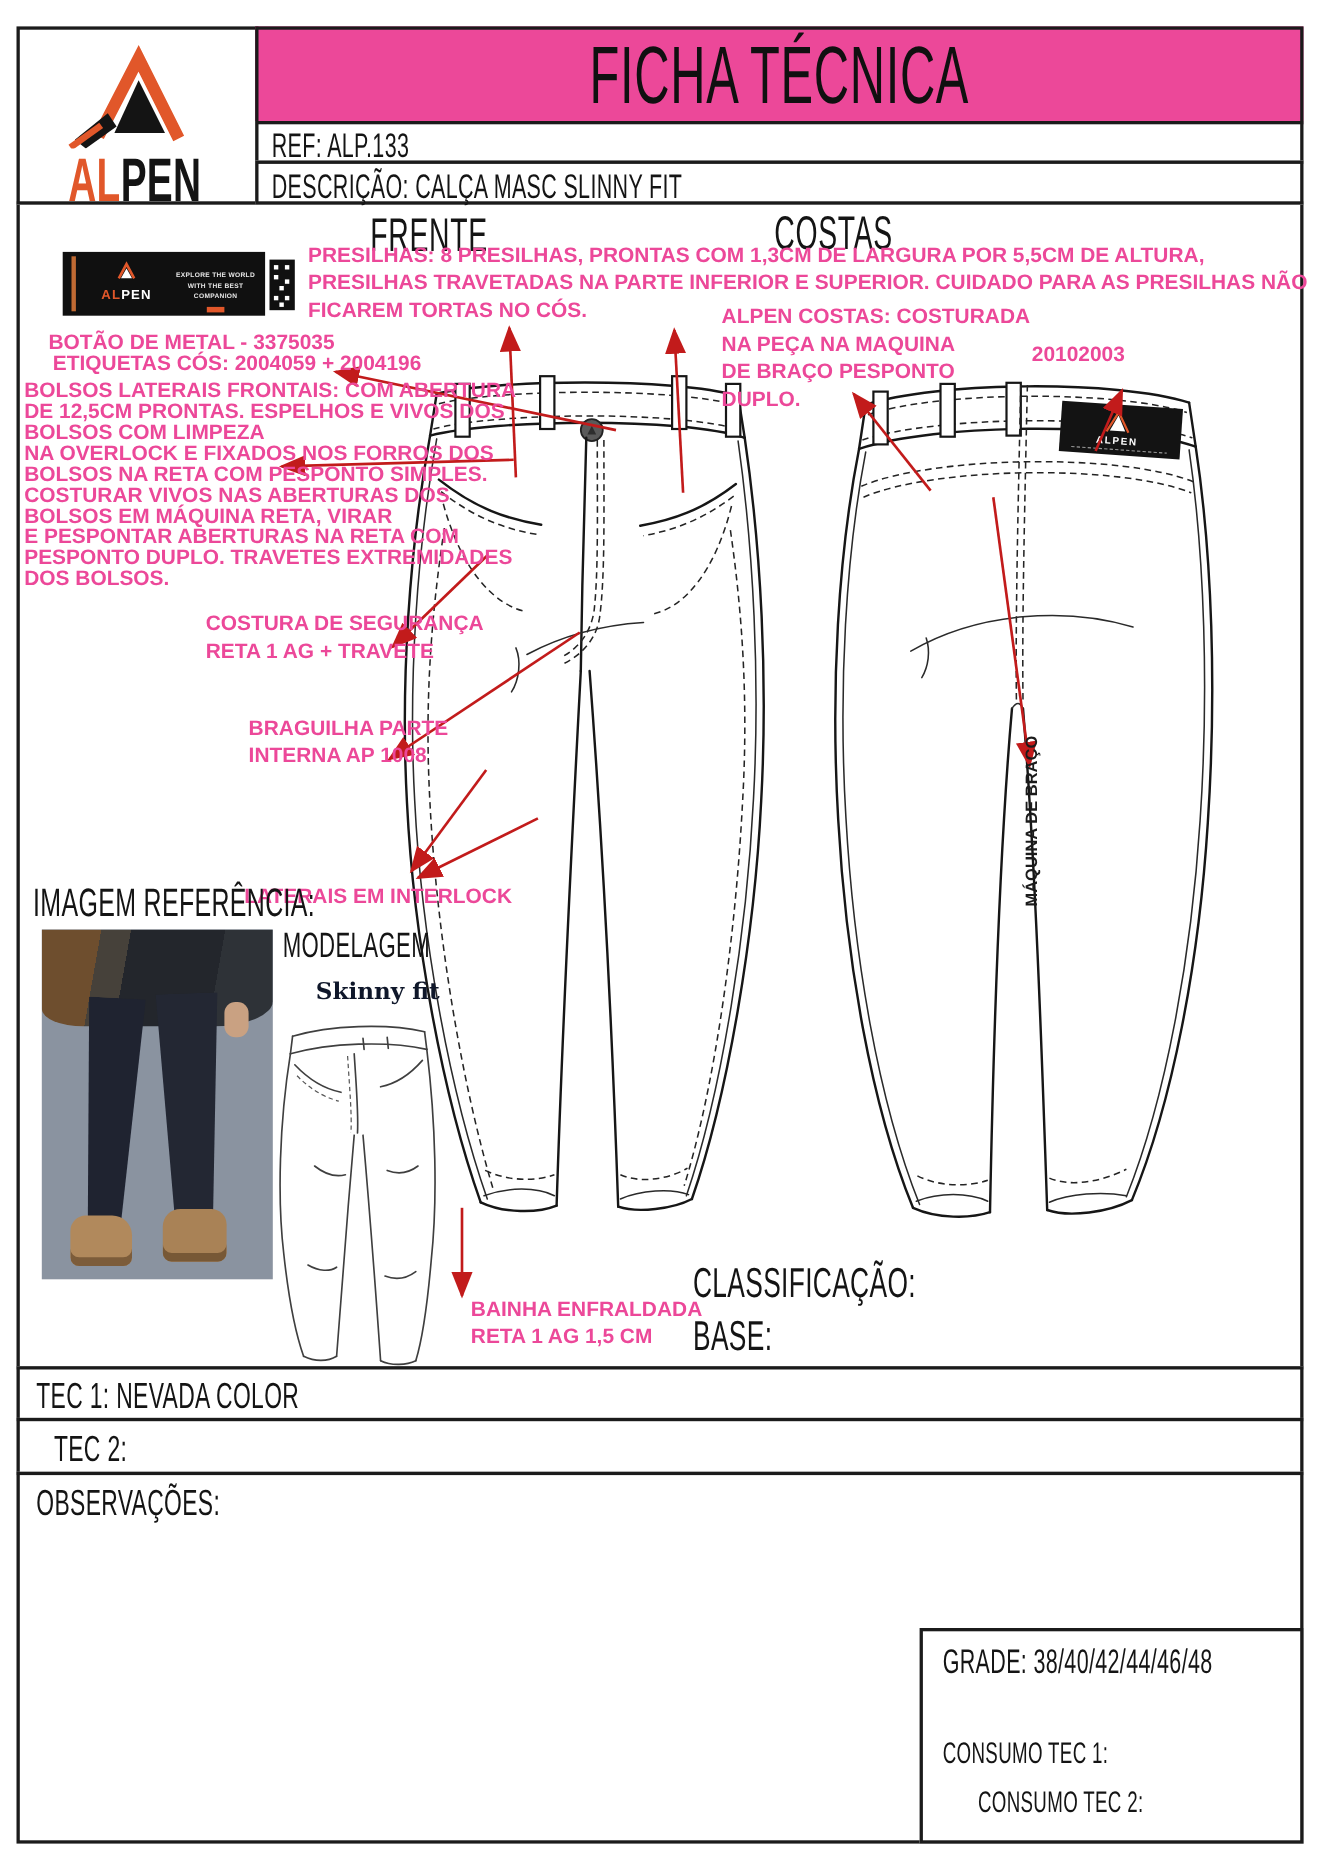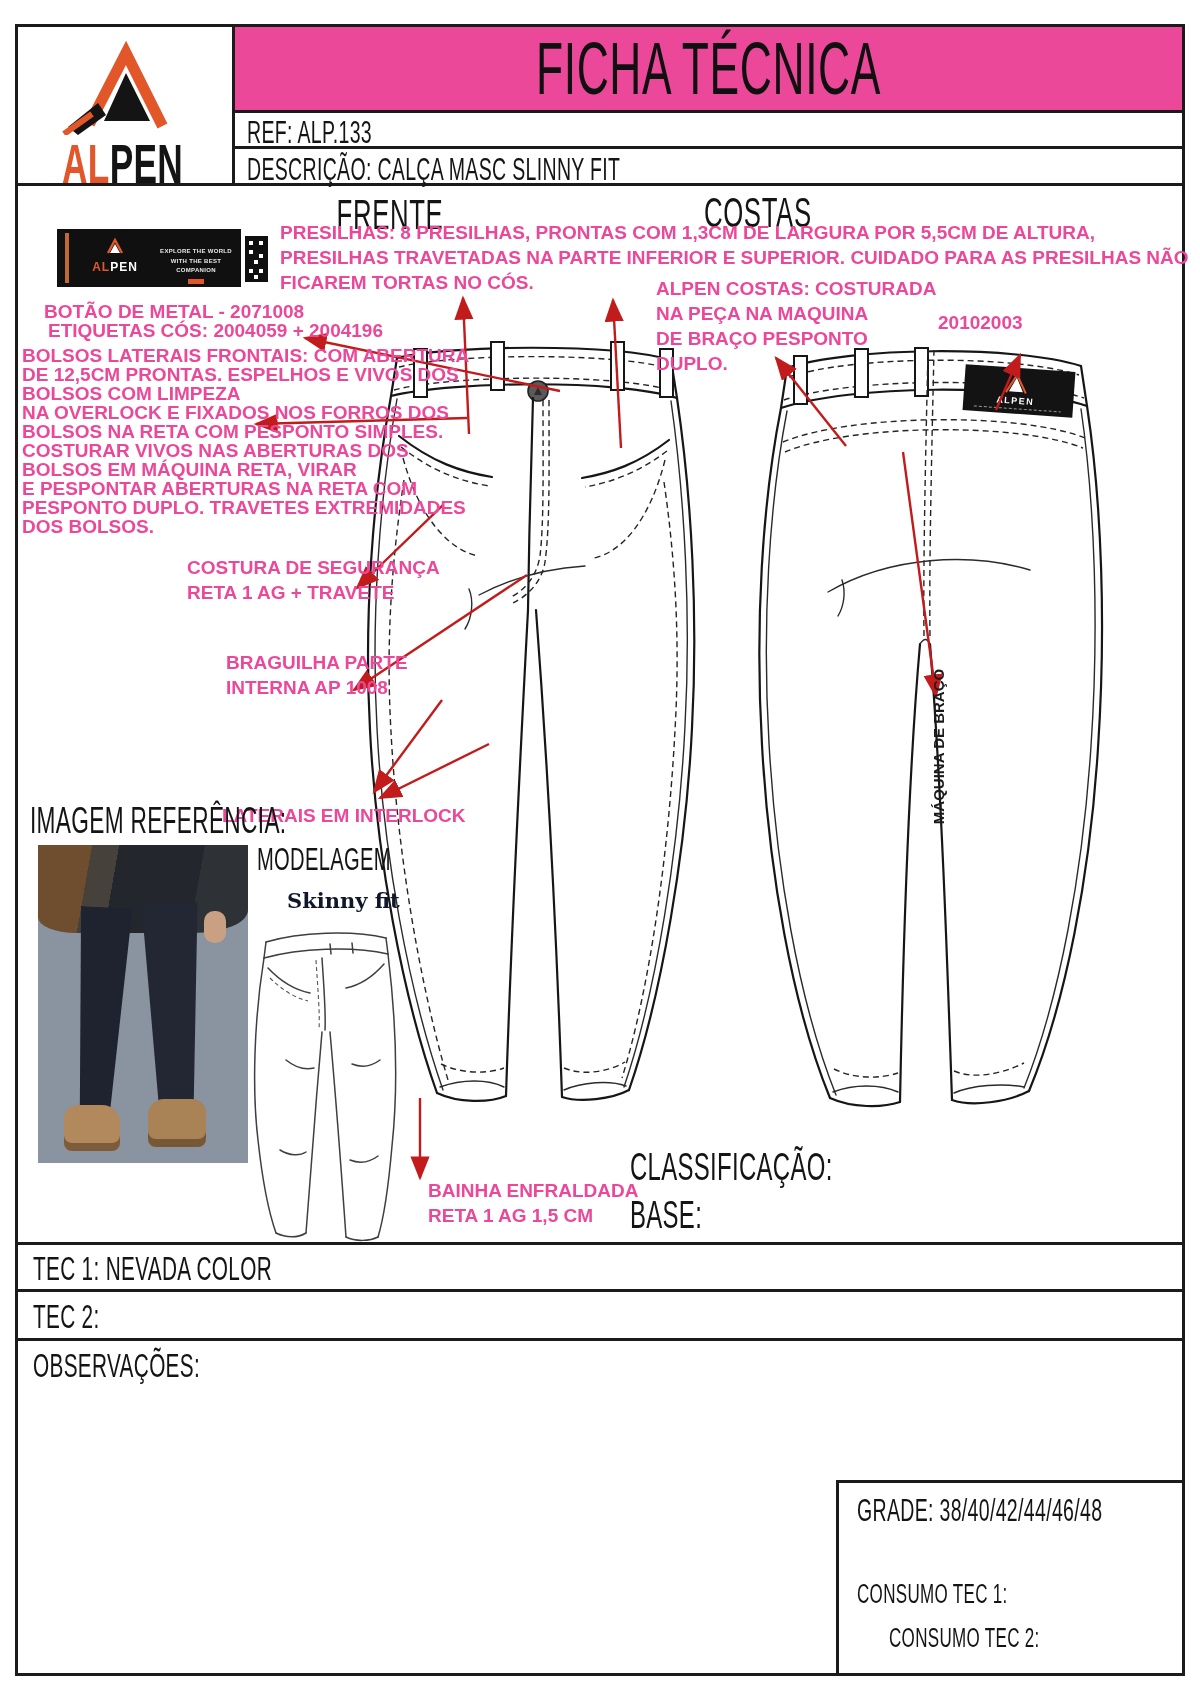--- a/index.html
+++ b/index.html
@@ -248,21 +248,21 @@
     <span class="cond-c" style="font-size:43px;">COSTAS</span>
   </div>
 
   <div class="note txt" style="left:280px;top:220px;">PRESILHAS: 8 PRESILHAS, PRONTAS COM 1,3CM DE LARGURA POR 5,5CM DE ALTURA,
 PRESILHAS TRAVETADAS NA PARTE INFERIOR E SUPERIOR. CUIDADO PARA AS PRESILHAS NÃO FICAREM TORTAS NO CÓS.</div>
   <div class="note txt" style="left:656px;top:276px;">ALPEN COSTAS: COSTURADA
 NA PEÇA NA MAQUINA
 DE BRAÇO PESPONTO
 DUPLO.</div>
   <div class="note txt" style="left:938px;top:310px;">20102003</div>
-  <div class="note txt" style="left:44px;top:299px;">BOTÃO DE METAL - 2071008</div>
+  <div class="note txt" style="left:44px;top:299px;">BOTÃO DE METAL - 3375035</div>
   <div class="note txt" style="left:48px;top:318px;">ETIQUETAS CÓS: 2004059 + 2004196</div>
   <div class="note txt" style="left:22px;top:346px;line-height:19px;">BOLSOS LATERAIS FRONTAIS: COM ABERTURA
 DE 12,5CM PRONTAS. ESPELHOS E VIVOS DOS
 BOLSOS COM LIMPEZA
 NA OVERLOCK E FIXADOS NOS FORROS DOS
 BOLSOS NA RETA COM PESPONTO SIMPLES.
 COSTURAR VIVOS NAS ABERTURAS DOS
 BOLSOS EM MÁQUINA RETA, VIRAR
 E PESPONTAR ABERTURAS NA RETA COM
 PESPONTO DUPLO. TRAVETES EXTREMIDADES
@@ -296,21 +296,21 @@
     <div class="ph-hand"></div>
     <div class="ph-leg-l"></div>
     <div class="ph-leg-r"></div>
     <div class="ph-boot-l"></div>
     <div class="ph-boot-r"></div>
   </div>
 
   <div class="box" style="left:15px;top:1242px;width:1170px;height:50px;">
     <span class="cond" style="font-size:33px;margin:5px 0 0 15px;">TEC 1: NEVADA COLOR</span>
   </div>
-  <div class="box" style="left:15px;top:1289px;width:1170px;height:52px;">
+  <div class="box" style="left:15px;top:1289px;width:1170px;height:52px;padding-left:16px;">
     <span class="cond" style="font-size:33px;margin:6px 0 0 15px;">TEC 2:</span>
   </div>
   <div class="box" style="left:15px;top:1338px;width:1170px;height:338px;">
     <span class="cond" style="font-size:33px;margin:6px 0 0 15px;">OBSERVAÇÕES:</span>
   </div>
 
   <div class="box" style="left:836px;top:1480px;width:349px;height:196px;z-index:3;">
     <div class="abs" style="left:18px;top:10px;">
       <span class="cond" style="font-size:31px;">GRADE: 38/40/42/44/46/48</span>
     </div>

